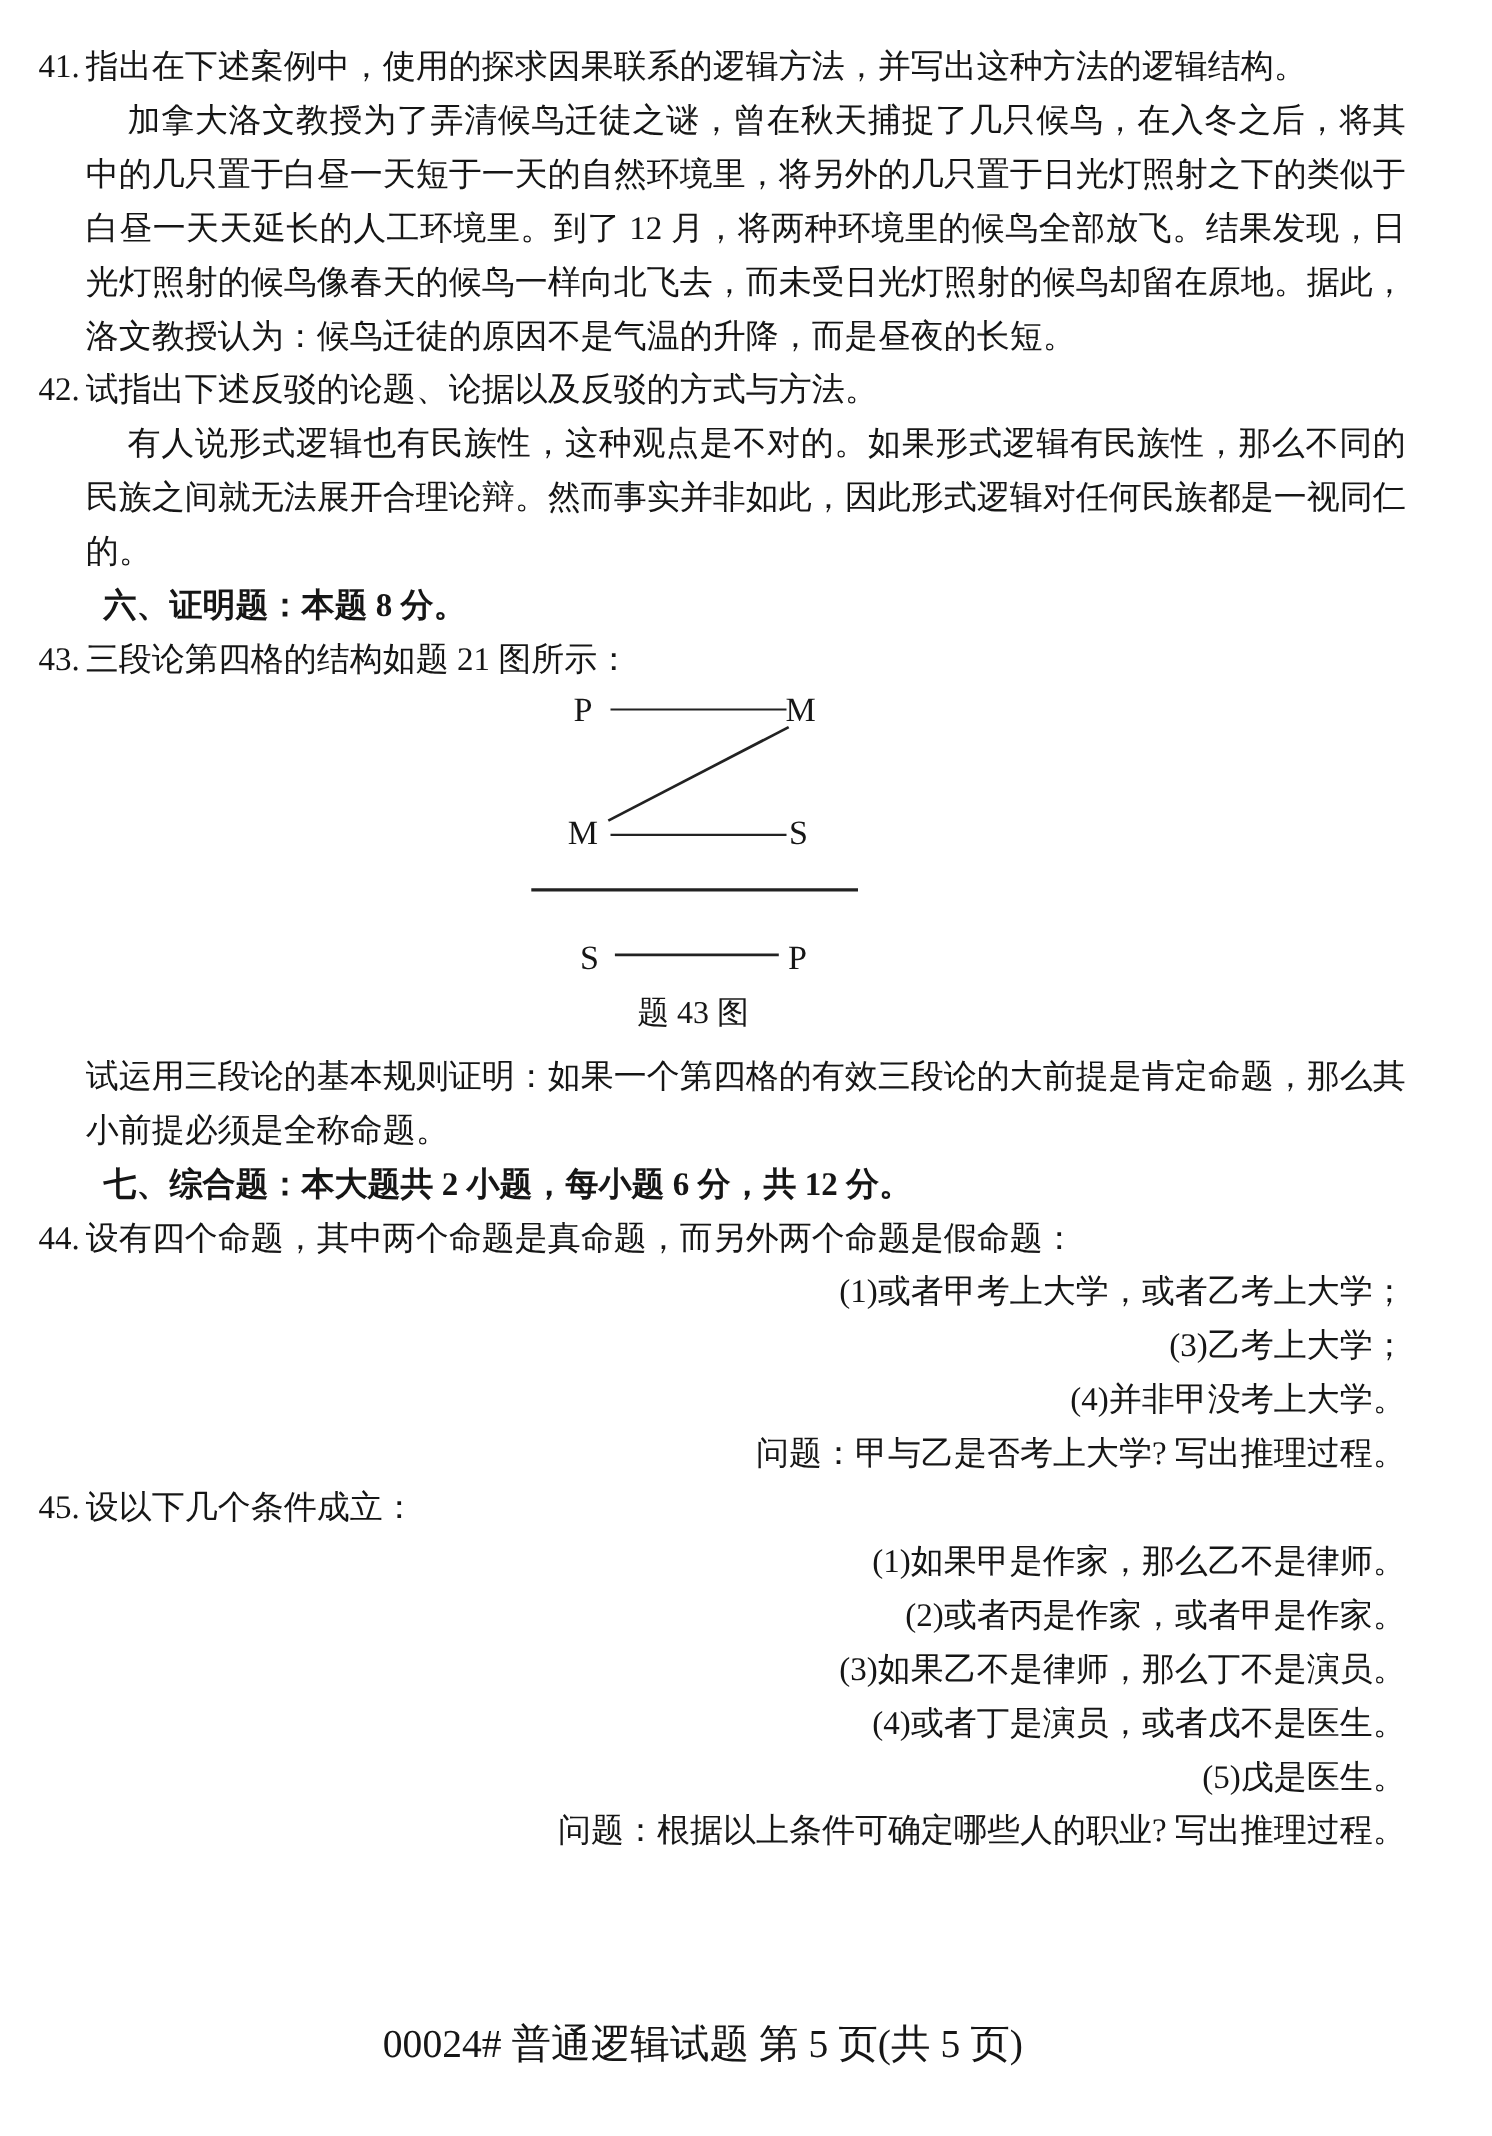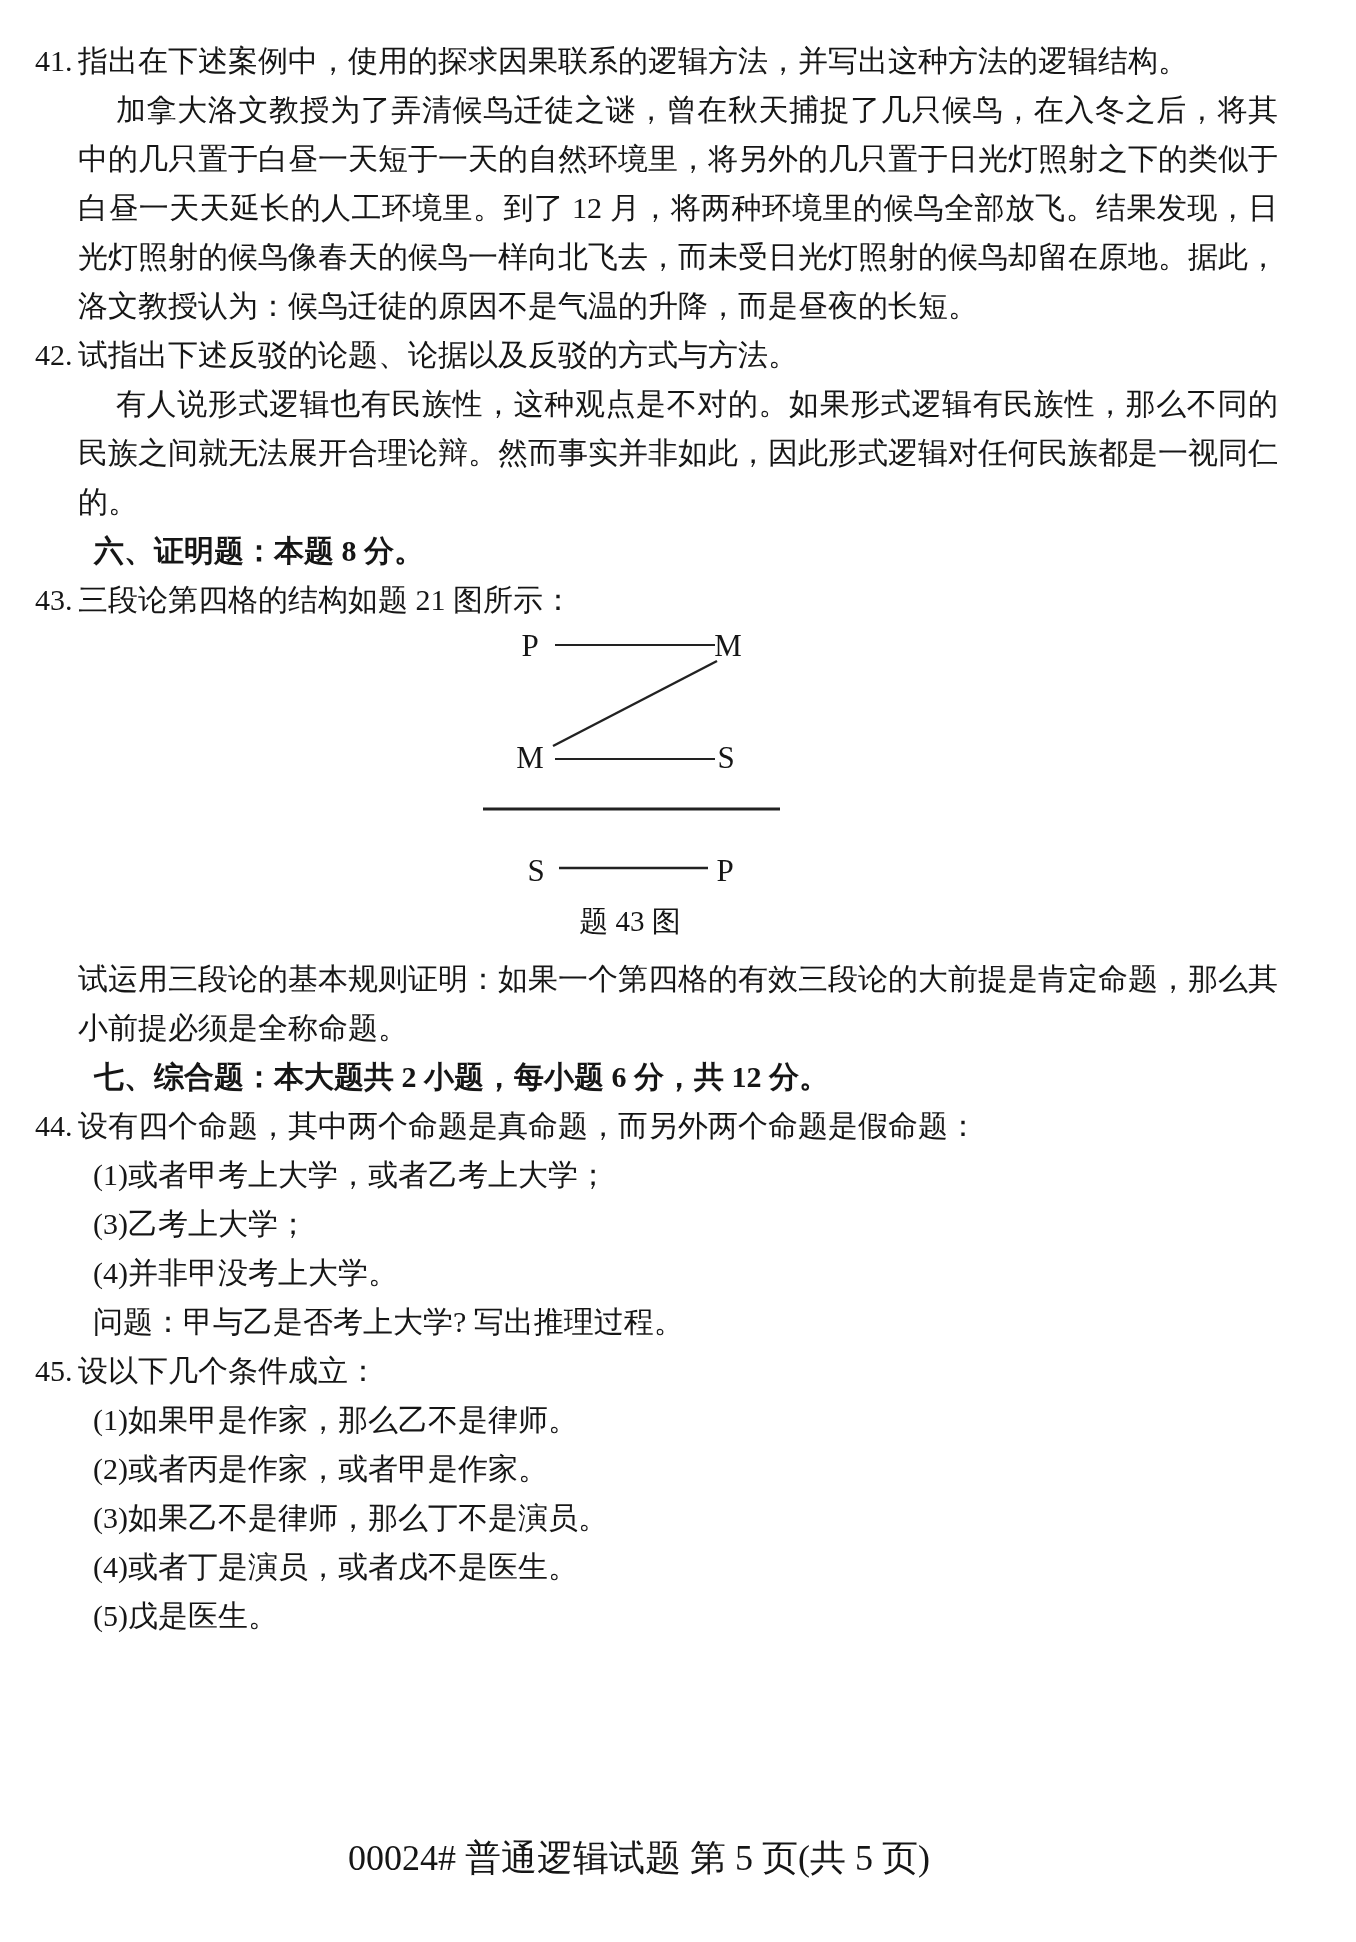--- a/index.html
+++ b/index.html
@@ -16,21 +16,21 @@
     color: #161616;
   }
   .doc {
     position: absolute;
     inset: 0;
     box-sizing: border-box;
     padding: 36px 78px 0 78px;
     font-size: 30px;
     line-height: 49px;
   }
-  p { margin: 0; padding: 0; }
+  p { margin: 0; padding: 0; text-align: right; }
   .just { text-align: justify; }
   .hang { margin-left: -43px; text-align: justify; }
   .num { display: inline-block; width: 43px; }
   .indent { text-indent: 38px; }
   .sub { margin-left: 15px; }
   .bold { font-weight: bold; margin-left: 16px; }
   .figure-wrap {
     height: 330px;
     margin-left: 402px;
     position: relative;
@@ -101,16 +101,17 @@
   <p class="sub">(3)乙考上大学；</p>
   <p class="sub">(4)并非甲没考上大学。</p>
   <p class="sub">问题：甲与乙是否考上大学? 写出推理过程。</p>
 
   <p class="hang"><span class="num">45.</span><span>设以下几个条件成立：</span></p>
   <p class="sub">(1)如果甲是作家，那么乙不是律师。</p>
   <p class="sub">(2)或者丙是作家，或者甲是作家。</p>
   <p class="sub">(3)如果乙不是律师，那么丁不是演员。</p>
   <p class="sub">(4)或者丁是演员，或者戊不是医生。</p>
   <p class="sub">(5)戊是医生。</p>
+  <p class="sub">问题：根据以上条件可确定哪些人的职业? 写出推理过程。</p>
 
 </div>
 
 <div class="footer">00024# 普通逻辑试题 第 5 页(共 5 页)</div>
 
 </body></html>

